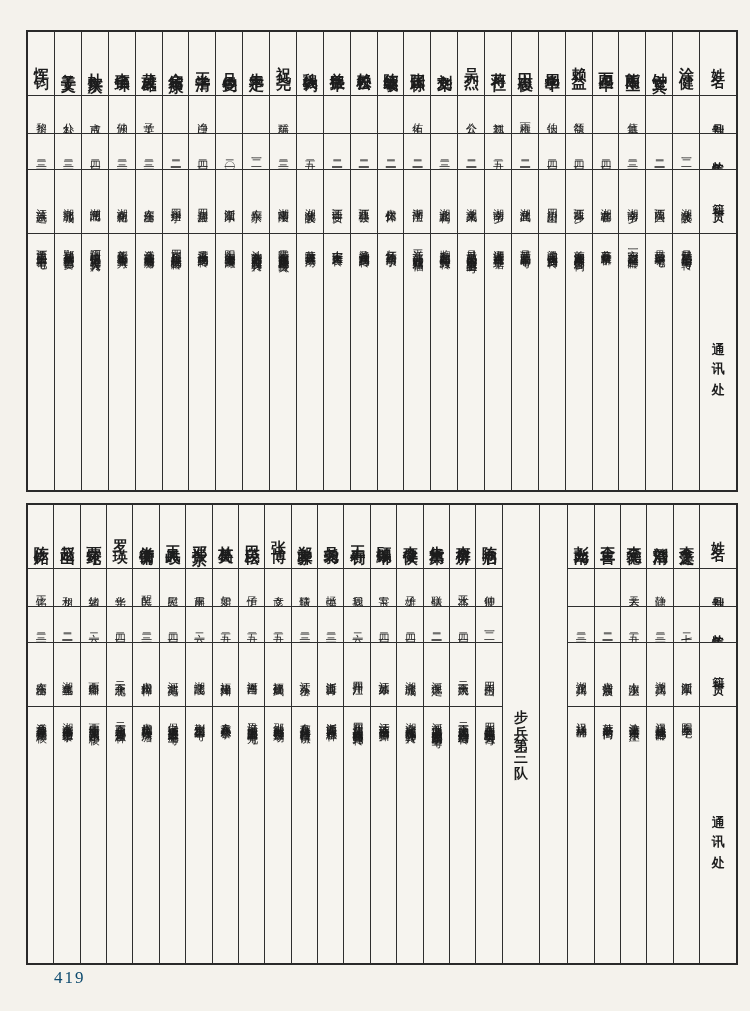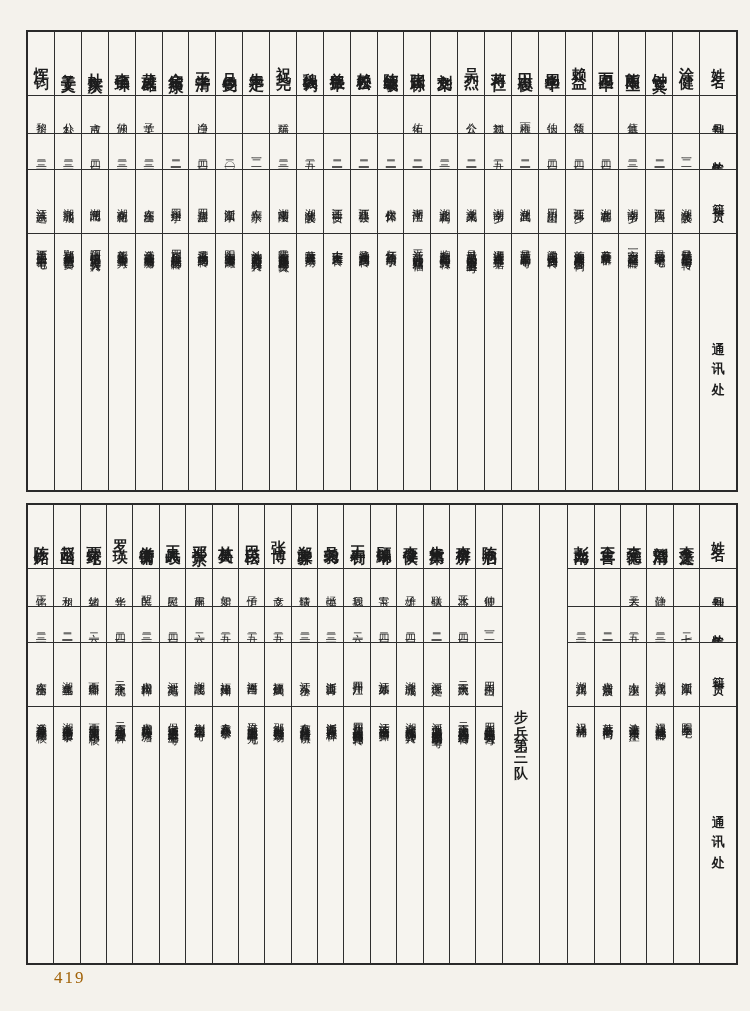--- a/index.html
+++ b/index.html
@@ -62,21 +62,21 @@
   .header-col .r-name .vtext{font-size:14px;letter-spacing:0.5em;}
   .header-col .r-alias .vtext,.header-col .r-age .vtext{font-size:12px;letter-spacing:0;line-height:12px;}
   .header-col .r-origin .vtext{font-size:12px;letter-spacing:0.6em;}
   .header-col .r-addr{align-items:center;}
   .header-col .r-addr .vtext{font-size:13px;letter-spacing:1.6em;}
   .section-col .cell{height:100%;}
   .section-col .vtext{font-size:14px;font-weight:700;letter-spacing:1.0em;}
   .blank-col .cell{height:100%;}
   .page-number{
     position:absolute;left:54px;top:968px;
-    font-size:17px;letter-spacing:2px;color:#a16207;text-align:right;
+    font-size:17px;letter-spacing:2px;color:#0c4a6e;text-align:right;
   }
 </style>
 </head>
 <body>
 
 <div class="page">
   <div class="roster" id="table-top">
       <div class="col header-col">
         <div class="cell r-name">
           <span class="vtext">姓名</span>

